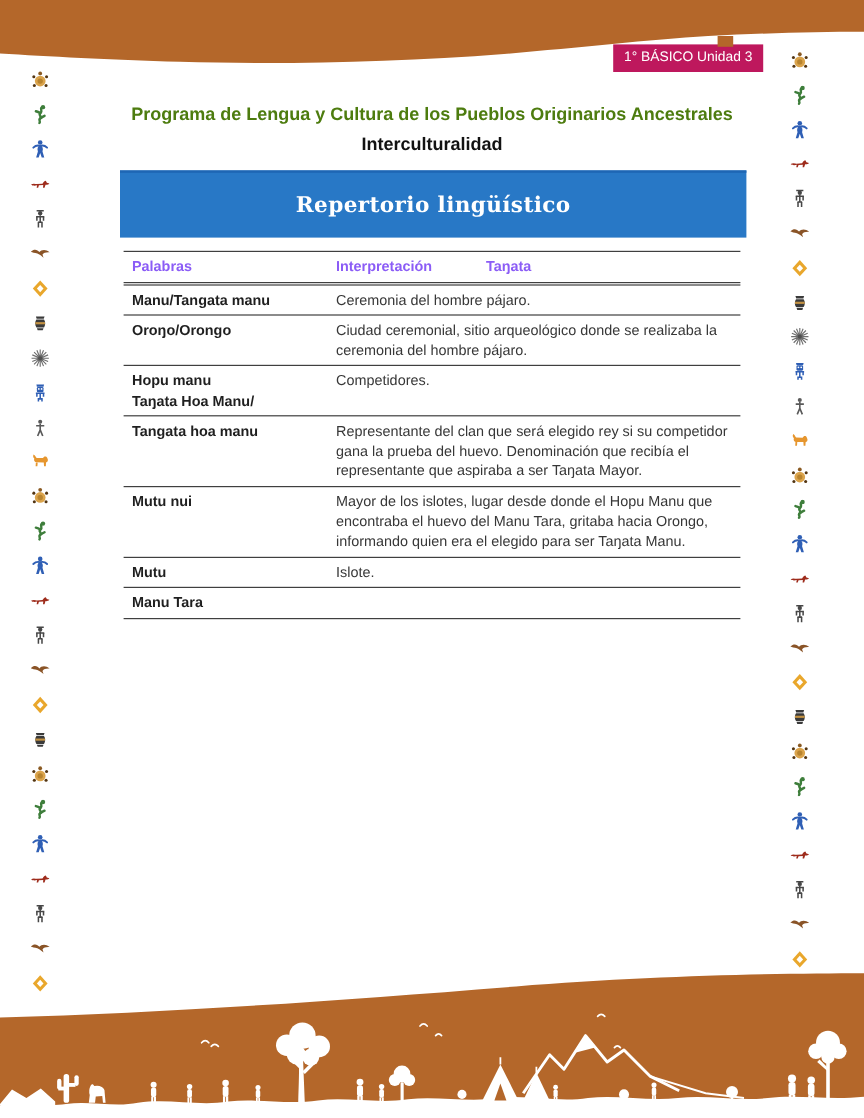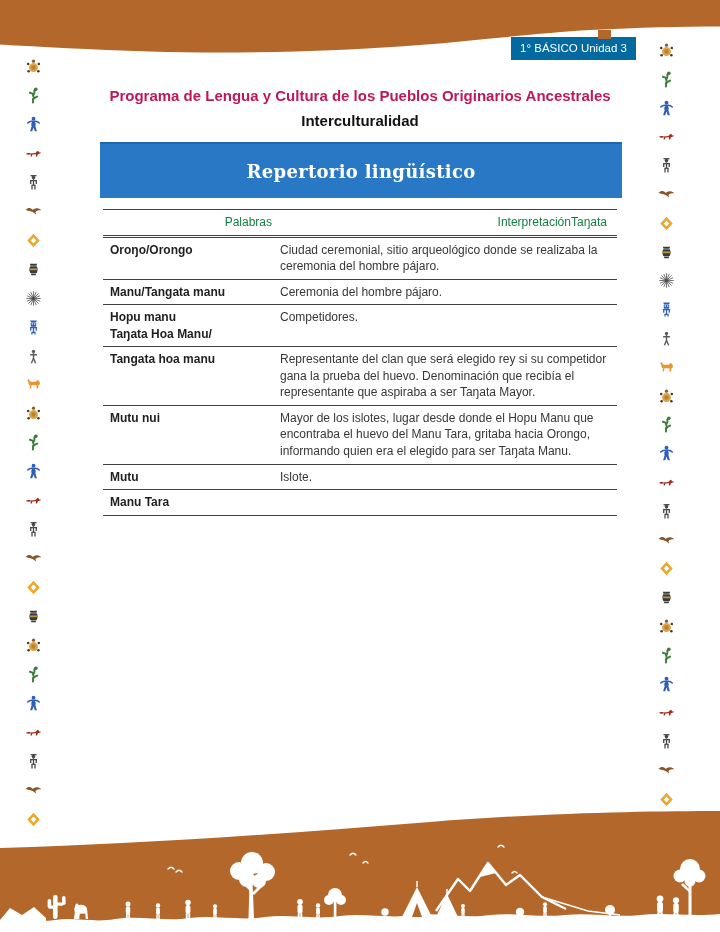--- a/index.html
+++ b/index.html
@@ -3,48 +3,48 @@
 <meta charset="utf-8">
 <style>
   * { margin:0; padding:0; box-sizing:border-box; }
   html,body { width:720px; height:932px; }
   body { font-family:"Liberation Sans", sans-serif; background:#ffffff; position:relative; overflow:hidden; }
   #page { position:absolute; inset:0; width:720px; height:932px; background:#fff; }
 
   .top-band { position:absolute; top:0; left:0; width:720px; height:60px; z-index:1; }
 
   .badge { position:absolute; left:511px; top:37px; width:125px; height:23px;
-           background:#0369a1; border-radius:0; z-index:2;
+           background:#be185d; border-radius:0; z-index:2;
            color:#fff; font-size:11.5px; line-height:23px; text-align:center; }
   .badge::after { content:""; position:absolute; right:25px; top:-7px; width:13px; height:9px; background:#B4672A; }
 
   .icon-col { position:absolute; width:22px; display:flex; flex-direction:column;
               justify-content:space-between; align-items:center; z-index:2; }
   .icon-col.left  { left:22px;  top:58px; height:770px; }
   .icon-col.right { left:655px; top:42px; height:766px; }
   .picto { width:17px; height:17px; flex:0 0 auto; }
 
   .title1 { position:absolute; top:87px;  left:60px; width:600px; text-align:center;
-            font-size:15px; font-weight:bold; color:#be185d; }
+            font-size:15px; font-weight:bold; color:#4d7c0f; }
   .title2 { position:absolute; top:112px; left:60px; width:600px; text-align:center;
             font-size:15px; font-weight:bold; color:#121212; }
 
   .banner { position:absolute; left:100px; top:142px; width:522px; height:56px;
             background:#2878C6; border-top:2px solid #1E66B4;
             display:flex; align-items:center; justify-content:center; }
   .banner span { color:#fff; font-family:"DejaVu Serif", serif; font-weight:bold;
                  font-size:18px; letter-spacing:0.3px; }
 
   .vtable { position:absolute; left:103px; top:209px; width:514px; border-top:1.5px solid #3F3F3F; }
   .vrow { display:grid; grid-template-columns:177px 1fr; border-bottom:1px solid #3F3F3F; }
   .vrow.header { border-bottom:3px double #3F3F3F; }
   .cell-word { font-weight:bold; font-size:12px; color:#1F1F1F; line-height:1.38;
                padding:4px 8px 4px 7px; white-space:pre-line; }
   .cell-interp { font-size:12px; color:#373737; line-height:1.38; padding:4px 10px 4px 0; }
-  .th { font-weight:normal; color:#15803d;text-align:right; }
+  .th { font-weight:bold; color:#8b5cf6; }
   .h2a { display:inline-block; width:125px; }
 
   .footer { position:absolute; left:0; bottom:0; width:720px; height:125px; z-index:1; }
 </style>
 </head>
 <body>
 
 <div id="page">
 
   <svg class="top-band" viewBox="0 0 720 60" preserveAspectRatio="none">
@@ -231,26 +231,26 @@
 
   <div class="vtable">
     <div class="vrow header">
       <div class="cell-word th">Palabras</div>
       <div class="cell-interp th">
         <span class="h2a">Interpretación</span><span class="h2b">Taŋata</span>
       </div>
     </div>
     <div id="tbody">
         <div class="vrow">
+          <div class="cell-word">Manu/Tangata manu</div>
+          <div class="cell-interp">Ceremonia del hombre pájaro.</div>
+        </div>
+        <div class="vrow">
           <div class="cell-word">Oroŋo/Orongo</div>
           <div class="cell-interp">Ciudad ceremonial, sitio arqueológico donde se realizaba la ceremonia del hombre pájaro.</div>
-        </div>
-        <div class="vrow">
-          <div class="cell-word">Manu/Tangata manu</div>
-          <div class="cell-interp">Ceremonia del hombre pájaro.</div>
         </div>
         <div class="vrow">
           <div class="cell-word">Hopu manu
 Taŋata Hoa Manu/</div>
           <div class="cell-interp">Competidores.</div>
         </div>
         <div class="vrow">
           <div class="cell-word">Tangata hoa manu</div>
           <div class="cell-interp">Representante del clan que será elegido rey si su competidor gana la prueba del huevo. Denominación que recibía el representante que aspiraba a ser Taŋata Mayor.</div>
         </div>

